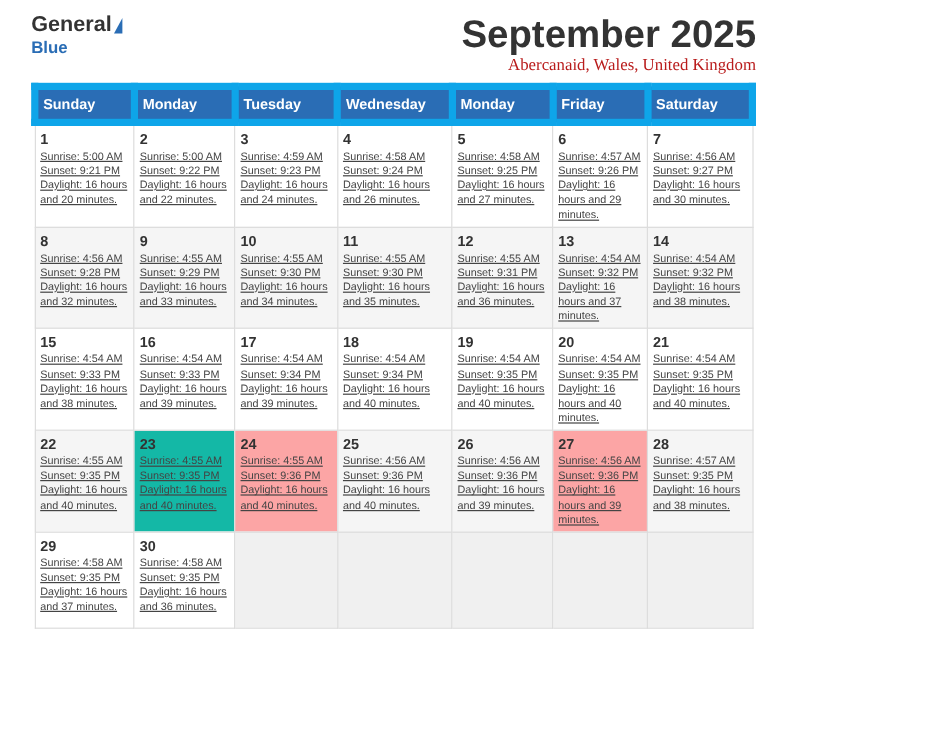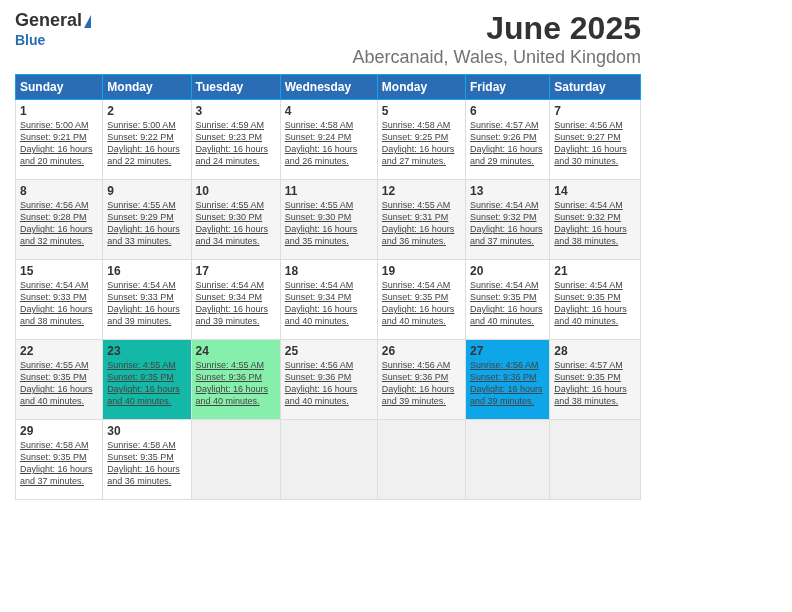--- a/index.html
+++ b/index.html
@@ -5,21 +5,21 @@
     * { margin: 0; padding: 0; box-sizing: border-box; }
     body {
       font-family: Arial, sans-serif;
       background: #fff;
       width: 792px;
       height: 612px;
       overflow: hidden;
     }
     .container {
       width: 656px;
-      padding: 10px 15px;
+      padding: 10px 26px;
     }
     .header-row {
       display: flex;
       justify-content: space-between;
       align-items: flex-start;
       margin-bottom: 6px;
     }
     .logo {
       display: flex;
       flex-direction: column;
@@ -27,36 +27,37 @@
     }
     .title-block {
       text-align: right;
     }
     .month-title {
       font-size: 32px;
       font-weight: bold;
       color: #333;
     }
     .location {
-      font-size: 18px;
-      color: #737373;
+      font-size: 14px;
+      color: #b91c1c;
+      font-family: Liberation Serif, serif;
     }
     .calendar {
       width: 100%;
       border-collapse: collapse;
       font-size: 10px;
     }
     .calendar th {
       background-color: #2a6db5;
       color: #fff;
       padding: 5px 4px;
       text-align: left;
       font-size: 12px;
       font-weight: bold;
-      border: 1px solid #0ea5e9;
+      border: 6px solid #0ea5e9;
     }
     .calendar td {
       vertical-align: top;
       padding: 4px 4px;
       border: 1px solid #ddd;
       background: #fff;
       width: 113px;
       height: 80px;
     }
     .calendar tr:nth-child(even) td {
@@ -86,21 +87,21 @@
   <div class="header-row">
     <div class="logo">
       <div>
         <span style="font-size:18px;font-weight:bold;color:#333;">General</span><span style="display:inline-block;width:0;height:0;border-left:7px solid transparent;border-bottom:13px solid #2a6db5;margin-left:2px;vertical-align:middle;"></span>
       </div>
       <div>
         <span style="font-size:14px;font-weight:bold;color:#2a6db5;">Blue</span>
       </div>
     </div>
     <div class="title-block">
-      <div class="month-title">June 2025</div>
+      <div class="month-title">September 2025</div>
       <div class="location">Abercanaid, Wales, United Kingdom</div>
     </div>
   </div>
 
   <table class="calendar">
     <thead>
       <tr>
         <th>Sunday</th>
         <th>Monday</th>
         <th>Tuesday</th>
@@ -203,33 +204,33 @@
         </tr>
         <tr style="background: rgb(245, 245, 245);">
           <td style="background: rgb(245, 245, 245);">
         <span class="day-num">22</span>
         <span class="day-info">Sunrise: 4:55 AM<br>Sunset: 9:35 PM<br>Daylight: 16 hours and 40 minutes.</span>
       </td>
           <td style="background: #14b8a6;">
         <span class="day-num">23</span>
         <span class="day-info">Sunrise: 4:55 AM<br>Sunset: 9:35 PM<br>Daylight: 16 hours and 40 minutes.</span>
       </td>
-          <td style="background: #86efac;">
+          <td style="background: #fca5a5;">
         <span class="day-num">24</span>
         <span class="day-info">Sunrise: 4:55 AM<br>Sunset: 9:36 PM<br>Daylight: 16 hours and 40 minutes.</span>
       </td>
           <td style="background: rgb(245, 245, 245);">
         <span class="day-num">25</span>
         <span class="day-info">Sunrise: 4:56 AM<br>Sunset: 9:36 PM<br>Daylight: 16 hours and 40 minutes.</span>
       </td>
           <td style="background: rgb(245, 245, 245);">
         <span class="day-num">26</span>
         <span class="day-info">Sunrise: 4:56 AM<br>Sunset: 9:36 PM<br>Daylight: 16 hours and 39 minutes.</span>
       </td>
-          <td style="background: #0ea5e9;">
+          <td style="background: #fca5a5;">
         <span class="day-num">27</span>
         <span class="day-info">Sunrise: 4:56 AM<br>Sunset: 9:36 PM<br>Daylight: 16 hours and 39 minutes.</span>
       </td>
           <td style="background: rgb(245, 245, 245);">
         <span class="day-num">28</span>
         <span class="day-info">Sunrise: 4:57 AM<br>Sunset: 9:35 PM<br>Daylight: 16 hours and 38 minutes.</span>
       </td>
         </tr>
         <tr>
           <td>

